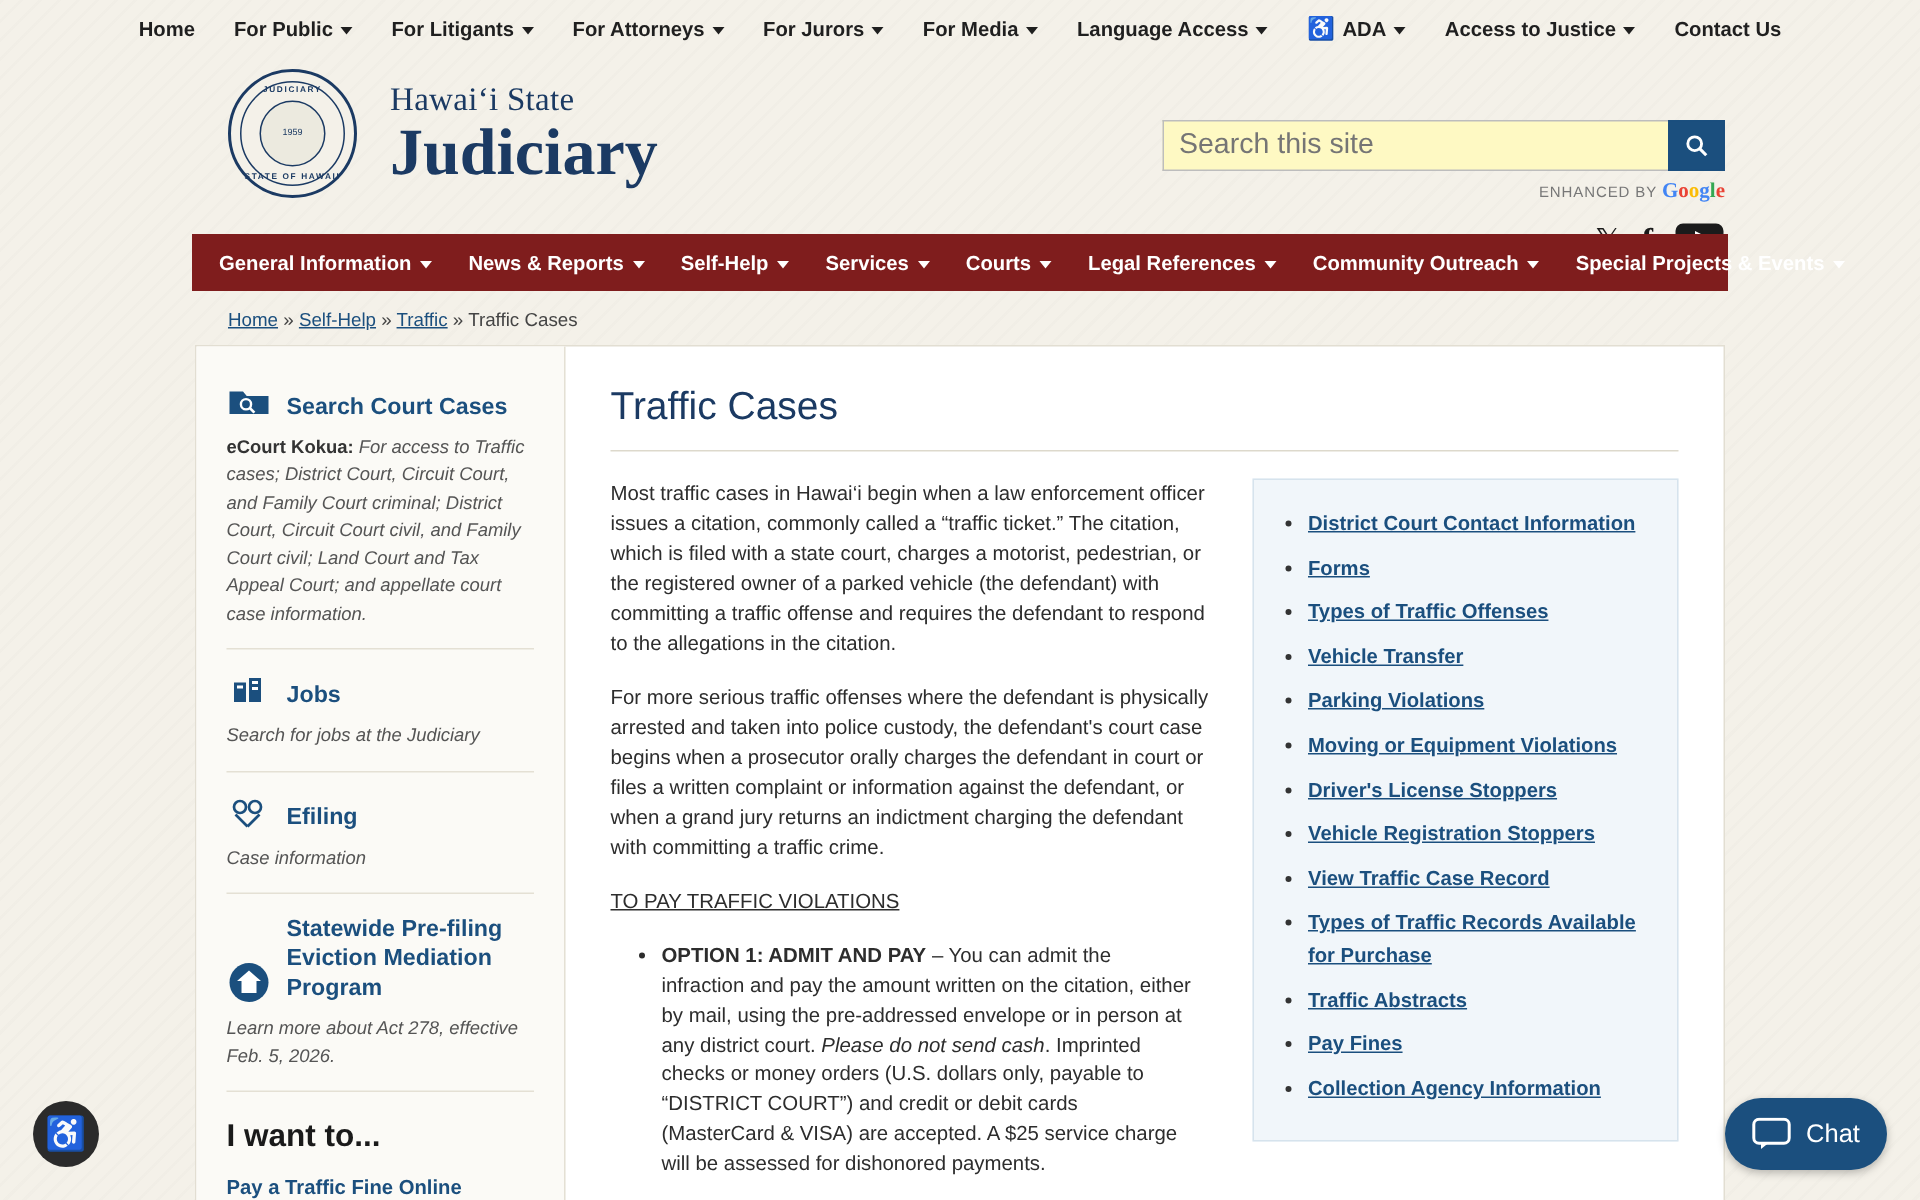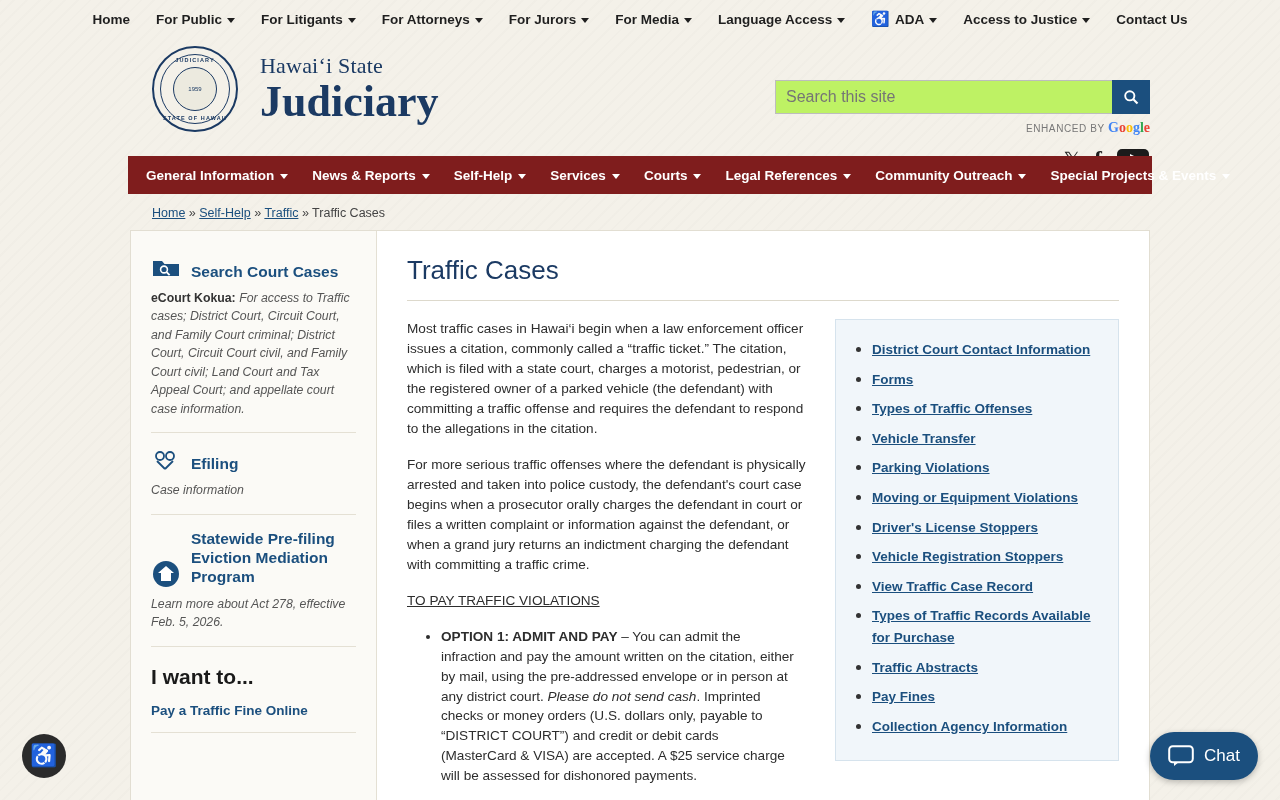--- a/index.html
+++ b/index.html
@@ -78,21 +78,21 @@
     font-family:"Liberation Serif", serif;
   }
   .brandtext .l2{
     font-size:44px; color:#1b3a63; font-weight:bold; line-height:1.05;
     font-family:"Liberation Serif", serif;
   }
   .searchzone{ margin-left:auto; width:375px; padding-top:34px; }
   .searchrow{ display:flex; height:34px; }
   .searchrow input{
     flex:1; border:1px solid #bdbdbd; border-right:none; padding:0 10px;
-    font-size:16px; color:#666; background:#bef264; outline:none;
+    font-size:19px; color:#666; background:#fef9c3; outline:none;
     font-family:"Liberation Sans", sans-serif;
   }
   .searchbtn{
     width:38px; background:#1b4f7e; border:1px solid #1b4f7e;
     color:#fff; display:flex;align-items:center;justify-content:center;
     cursor:pointer;
   }
   .enhanced{
     margin-top:6px; text-align:right; font-size:10px; color:#777;
     letter-spacing:.6px;
@@ -355,20 +355,35 @@
             <line x1="15.6" y1="16.1" x2="18.6" y2="19.1" stroke="#fff" stroke-width="1.8"></line>
           </svg>
         </span>
         <span class="t lnk">Search Court Cases</span>
       </div>
       <div class="sb-desc">
         <b>eCourt Kokua:</b><span> For access to Traffic cases; District Court, Circuit Court, and Family Court criminal; District Court, Circuit Court civil, and Family Court civil; Land Court and Tax Appeal Court; and appellate court case information.</span>
       </div>
     </div>
 
+    <div class="sb-block">
+      <div class="sb-head">
+        <span class="icon-jobs">
+          <svg width="26" height="24" viewBox="0 0 26 24">
+            <rect x="3" y="7" width="8" height="13" fill="#1b4f7e"></rect>
+            <rect x="13" y="4" width="8" height="16" fill="#1b4f7e"></rect>
+            <rect x="5" y="9" width="4" height="2" fill="#fff"></rect>
+            <rect x="15" y="6" width="4" height="2" fill="#fff"></rect>
+            <rect x="15" y="10" width="4" height="2" fill="#fff"></rect>
+          </svg>
+        </span>
+        <span class="t lnk">Jobs</span>
+      </div>
+      <div class="sb-desc">Search for jobs at the Judiciary</div>
+    </div>
 
     <div class="sb-block">
       <div class="sb-head">
         <span class="icon-efile">
           <svg width="28" height="24" viewBox="0 0 28 24">
             <circle cx="8" cy="8" r="4" fill="none" stroke="#1b4f7e" stroke-width="1.8"></circle>
             <circle cx="18" cy="8" r="4" fill="none" stroke="#1b4f7e" stroke-width="1.8"></circle>
             <path d="M5 13l8 8M21 13l-8 8" stroke="#1b4f7e" stroke-width="1.8" fill="none"></path>
           </svg>
         </span>

